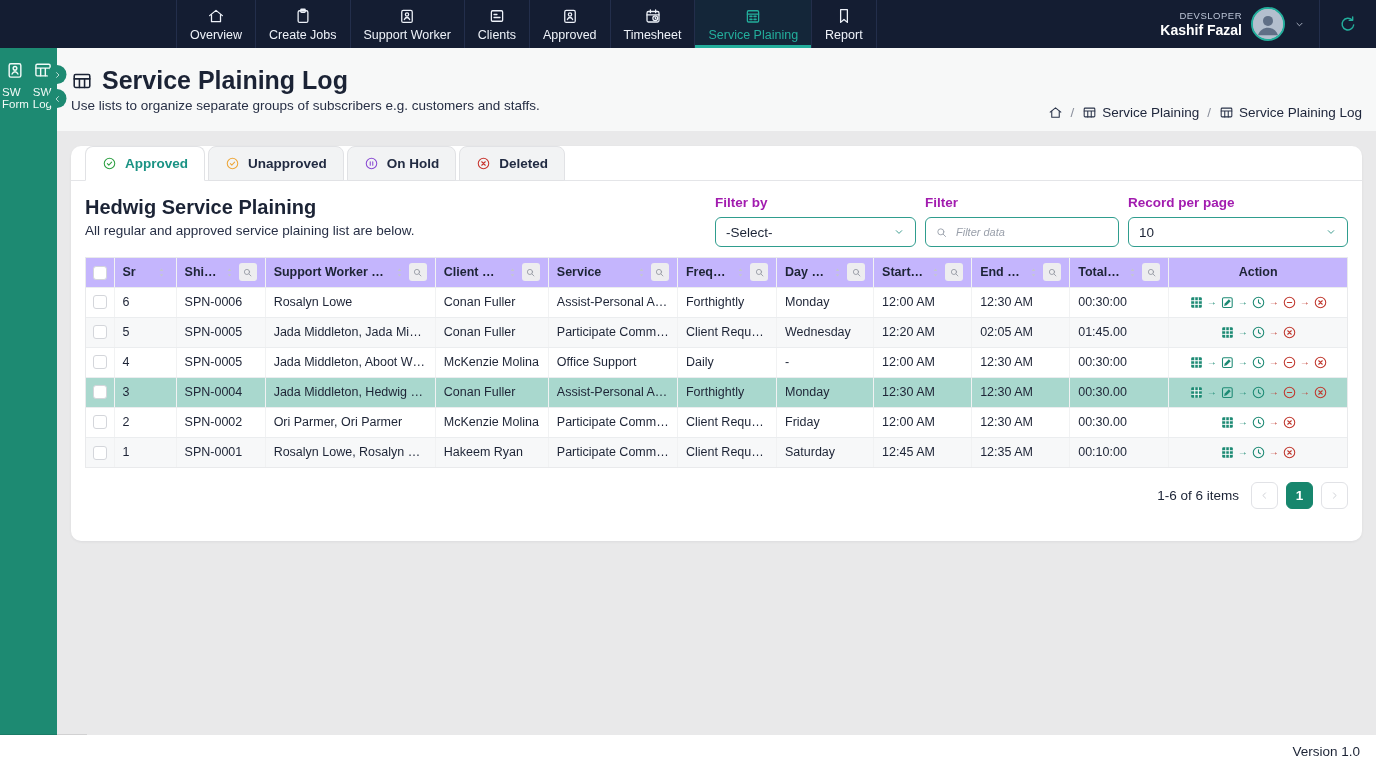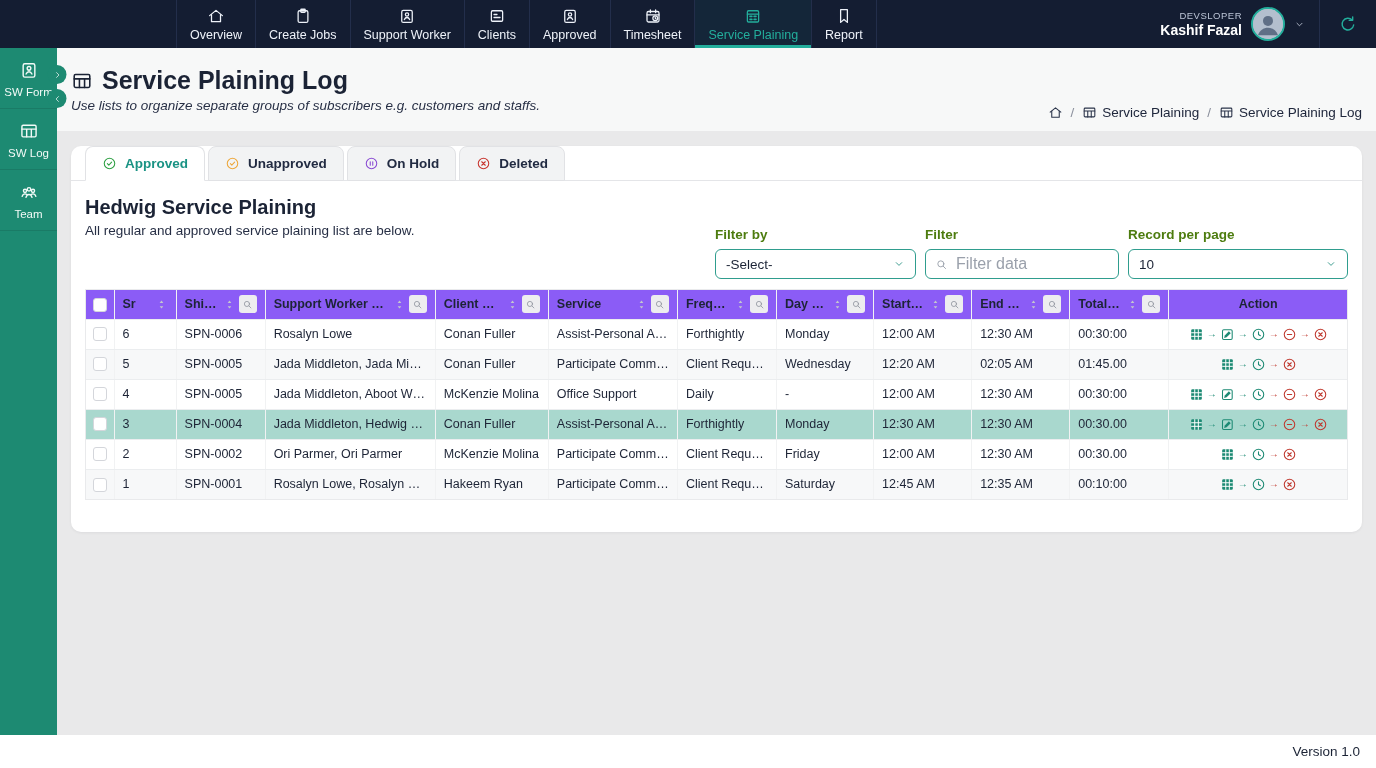--- a/index.html
+++ b/index.html
@@ -24,37 +24,37 @@
   .user-text { text-align:right; }
   .user-role { font-size:9.5px; letter-spacing:.5px; color:#bcc5d6; }
   .user-name { font-size:14px; font-weight:700; color:#fff; margin-top:1px; white-space:nowrap; }
   .avatar { width:34px; height:34px; border-radius:50%; border:2px solid var(--nav-active,#23ae9c); overflow:hidden; background:#b3bfce; flex:0 0 34px; }
   .user-chev { width:11px; height:11px; color:#cfd6e4; }
   .topbar-sep { width:1px; height:48px; background:#232e4b; }
   .refresh { width:20px; height:20px; color:var(--nav-active,#23ae9c); margin:0 18px; cursor:pointer; }
 
   
   .mid { flex:1; display:flex; position:relative; min-height:0; }
-  .sidebar { flex:0 0 57px; width:57px; background:var(--sidebar-bg,#1d8a72); display:flex; flex-direction:column; }
+  .sidebar { flex:0 0 57px; width:57px; background:var(--sidebar-bg,#1d8a72); display:flex; }
   .side-item { display:flex; flex-direction:column; align-items:center; gap:6px; padding:12px 2px 10px; color:#f2faf7; cursor:pointer; border-bottom:1px solid rgba(0,0,0,0.10); }
   .side-item .icon { width:20px; height:20px; }
   .side-label { font-size:11.5px; font-weight:500; }
   .edge-btn { position:absolute; left:57px; transform:translateX(-50%); width:19px; height:19px; border-radius:50%; background:var(--sidebar-bg,#1d8a72); color:#fff; border:none; display:flex; align-items:center; justify-content:center; padding:0; cursor:pointer; z-index:6; }
   .edge-btn .icon { width:10px; height:10px; }
   .edge-btn.b1 { top:17px; }
   .edge-btn.b2 { top:41px; }
 
   .content { flex:1; min-width:0; display:flex; flex-direction:column; overflow:hidden; }
 
   
   .page-head { flex:0 0 83px; height:83px; background:#f7f8f8; display:flex; justify-content:space-between; padding:0 14px; }
   .page-head-left { display:flex; flex-direction:column; justify-content:center; }
   .page-title { display:flex; align-items:center; gap:9px; margin:0; font-size:25px; font-weight:600; color:#1b2335; }
   .page-title .icon { width:22px; height:22px; }
-  .page-sub { font-size:13.5px; color:#272f45; margin-top:3px;font-style:italic; }
+  .page-sub { font-size:13.5px; color:#272f45; margin-top:3px; }
   .breadcrumb { align-self:flex-end; margin-bottom:11px; display:flex; align-items:center; gap:8px; font-size:13.5px; color:#20283d; }
   .breadcrumb .icon { width:15px; height:15px; color:#2a3349; }
   .crumb { display:flex; align-items:center; gap:5px; cursor:pointer; white-space:nowrap; }
   .crumb-sep { color:#8a8f9c; }
 
   
   .card { margin:15px 14px 0; background:#fff; border-radius:10px; box-shadow:0 1px 3px rgba(20,25,40,.06); }
   .tabbar { display:flex; padding:0 14px; border-bottom:1px solid #e4e5e8; }
   .tab { display:flex; align-items:center; gap:8px; height:35px; padding:0 16px; margin:0 3px -1px 0; background:#f2f3f4; border:1px solid #e1e2e5; border-radius:8px 8px 0 0; font-size:13.5px; font-weight:600; color:#222b42; cursor:pointer; }
   .tab .icon { width:15px; height:15px; }
@@ -63,35 +63,35 @@
 
   
   .toolbar { display:flex; align-items:flex-start; gap:9px; }
   .sec { flex:1; min-width:0; padding-top:1px; }
   .sec h2 { margin:0; font-size:20px; font-weight:700; color:#1b2335; }
   .sec-sub { font-size:13.5px; color:#272f45; margin-top:4px; }
   .fgroup { display:flex; flex-direction:column; }
   .fg-filterby { width:201px; }
   .fg-filter { width:194px; }
   .fg-records { width:220px; }
-  .fgroup label { font-size:13.5px; font-weight:600; color:#4d7c0f; margin-bottom:7px;margin-top:32px; }
+  .fgroup label { font-size:13.5px; font-weight:600; color:#a21caf; margin-bottom:7px; }
   .select { height:30px; border:1.5px solid #2f9d8e; border-radius:6px; background:#fff; display:flex; align-items:center; justify-content:space-between; padding:0 10px; font-size:13.5px; color:#1b2335; cursor:pointer; }
   .select .icon { width:12px; height:12px; color:#1f8d7d; }
   .inputwrap { height:30px; border:1.5px solid #2f9d8e; border-radius:6px; background:#fff; display:flex; align-items:center; gap:6px; padding:0 9px; }
   .inputwrap .icon { width:13px; height:13px; color:#9aa0ab; }
-  .inputwrap input { flex:1; min-width:0; border:none; outline:none; background:transparent; font-family:inherit; font-size:16px; color:#14532d; }
+  .inputwrap input { flex:1; min-width:0; border:none; outline:none; background:transparent; font-family:inherit; font-size:11px; color:#14532d;font-style:italic; }
   .inputwrap input::placeholder { color:#9aa0ab; }
 
   
   .table-wrap { margin-top:10px; border:1px solid #e9eaec; }
   table { width:100%; border-collapse:collapse; table-layout:fixed; }
   th, td { border-bottom:1px solid #ebedef; border-right:1px solid #f1f2f3; height:30px; padding:0 8px; font-size:12.5px; color:#1d2436; text-align:left; white-space:nowrap; overflow:hidden; text-overflow:ellipsis; }
   th:last-child, td:last-child { border-right:none; }
   tbody tr:last-child td { border-bottom:none; }
-  thead th { background:#8b5cf6; font-weight:700; height:29px; }
+  thead th { background:#c4b5fd; font-weight:700; height:29px; }
   .th-inner { display:flex; align-items:center; gap:4px; }
   .th-action .th-inner { justify-content:center; }
   .th-label { overflow:hidden; text-overflow:ellipsis; }
   .th-tools { margin-left:auto; display:flex; align-items:center; gap:3px; }
   .caret { width:13px; height:13px; color:#c4c7ce; cursor:pointer; flex:0 0 13px; }
   .search-chip { width:18px; height:18px; background:#ededef; border-radius:3px; display:flex; align-items:center; justify-content:center; color:#8b909b; cursor:pointer; flex:0 0 18px; }
   .search-chip .icon { width:11px; height:11px; }
   .cb-cell { text-align:center; padding:0; }
   .cb { width:14px; height:14px; border:1.5px solid #d4d6db; border-radius:3px; background:#fff; display:inline-block; vertical-align:middle; cursor:pointer; }
   tr.stripe td { background:#f7f8f9; }
@@ -892,20 +892,38 @@
                             <path d="M9.2 9.2l5.6 5.6M14.8 9.2l-5.6 5.6"></path>
                           </svg>
                         </span>
                       </div>
                     </td>
                   </tr>
                 </tbody>
             </table>
           </div>
 
+          <div class="pagerow">
+            <span class="pg-summary">1-6 of 6 items</span>
+            <button class="pg-btn">
+                <span class="icon">
+                  <svg viewBox="0 0 24 24" fill="none" stroke="currentColor" stroke-width="1.7" stroke-linecap="round" stroke-linejoin="round">
+                    <path d="M14.3 6.2 8.5 12l5.8 5.8"></path>
+                  </svg>
+                </span>
+              </button>
+            <button class="pg-btn active">1</button>
+            <button class="pg-btn">
+                <span class="icon">
+                  <svg viewBox="0 0 24 24" fill="none" stroke="currentColor" stroke-width="1.7" stroke-linecap="round" stroke-linejoin="round">
+                    <path d="M9.7 6.2l5.8 5.8-5.8 5.8"></path>
+                  </svg>
+                </span>
+              </button>
+          </div>
 
         </div>
       </section>
     </main>
   </div>
 
   <footer class="footer">
     <span>Version 1.0</span>
   </footer>
 </div>

